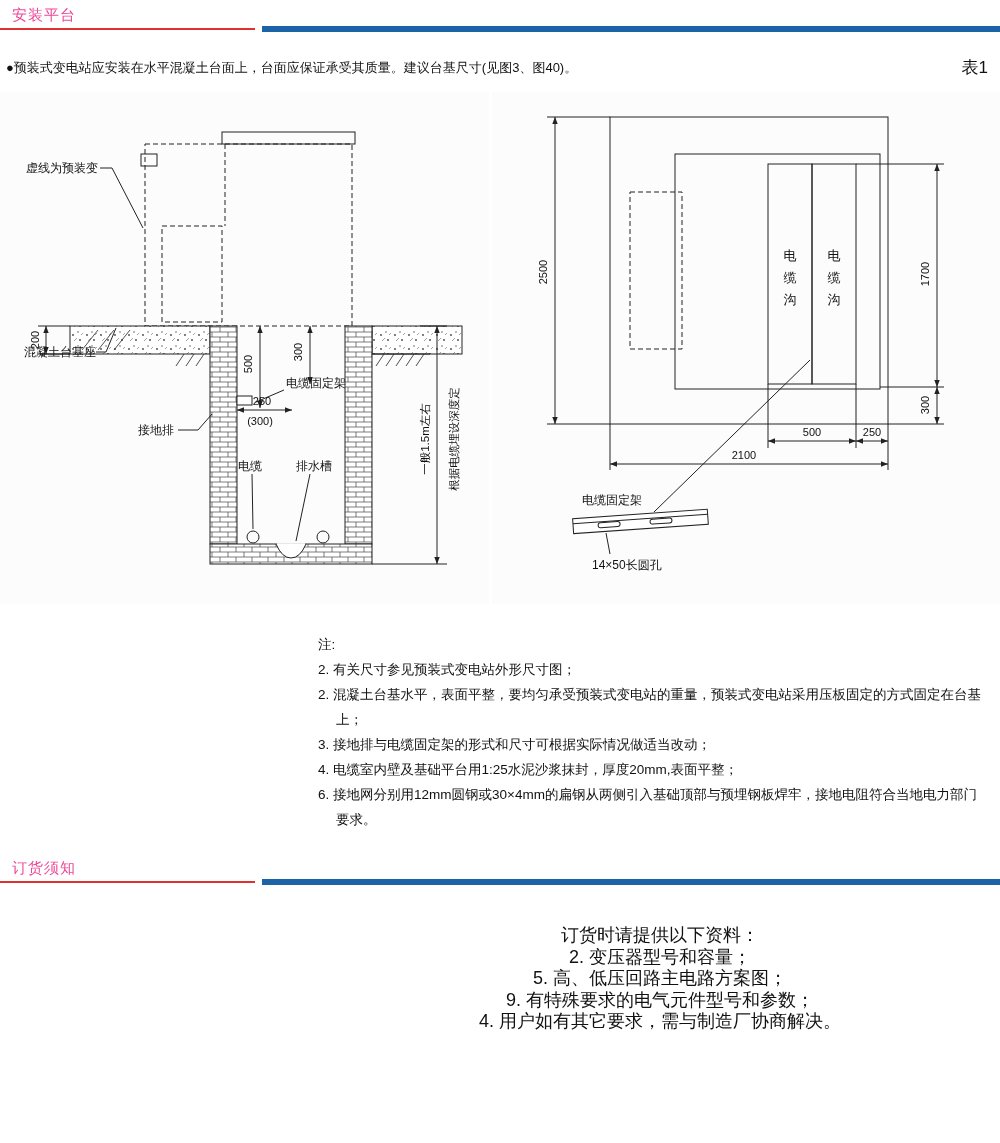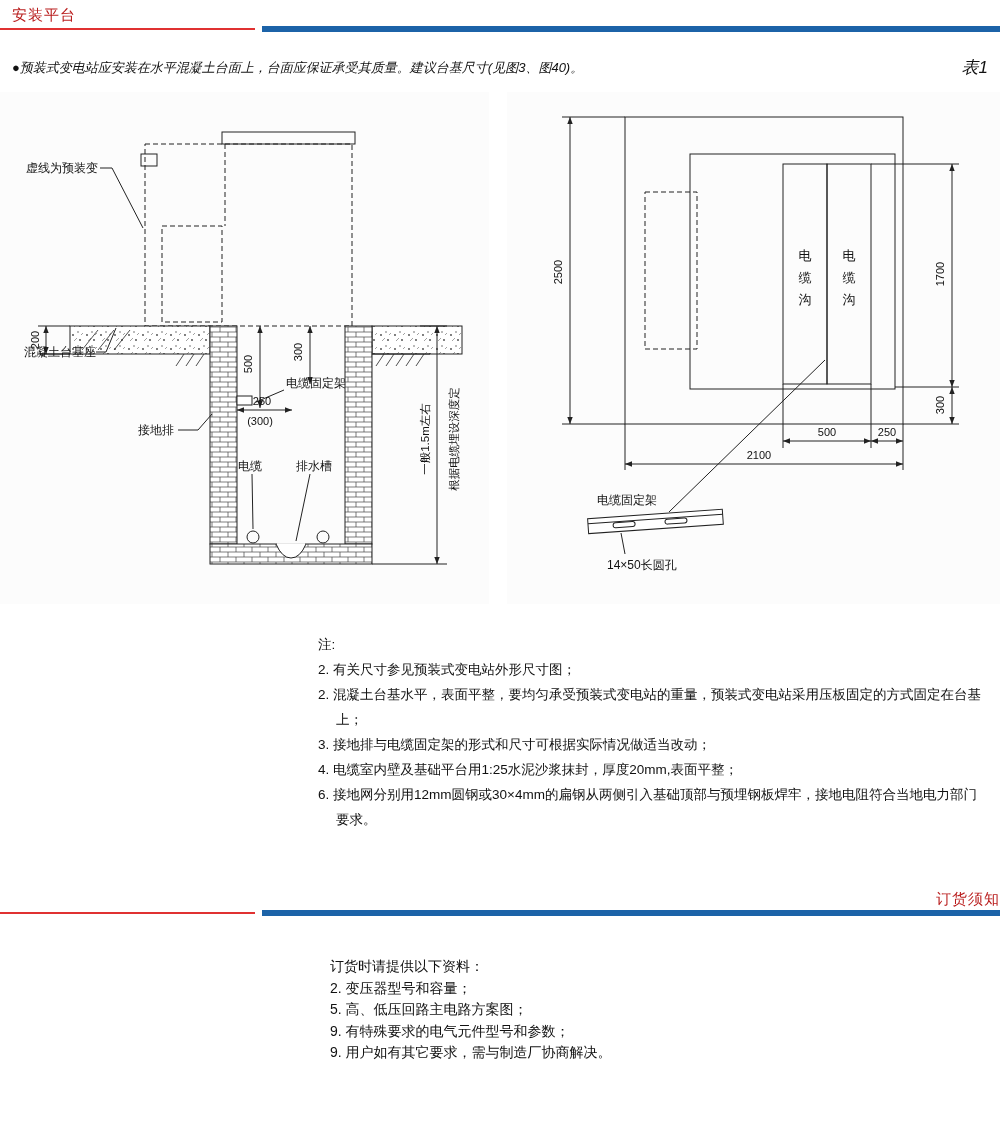--- a/index.html
+++ b/index.html
@@ -3,40 +3,40 @@
 <meta charset="utf-8">
 <style>
   html,body{margin:0;padding:0;}
   body{
     width:1000px;height:1143px;background:#ffffff;color:#111;
     font-family:"Liberation Sans","DejaVu Sans",sans-serif;
     -webkit-font-smoothing:antialiased;overflow:hidden;
   }
   .section-header{padding-top:6px;}
   .header-title{
-    color:#b91c1c;font-size:15px;line-height:17px;padding-left:12px;letter-spacing:1px;
+    color:#ec4899;font-size:15px;line-height:17px;padding-left:12px;letter-spacing:1px;
   }
   .header-rule{display:flex;align-items:center;margin-top:3px;height:6px;}
   .rule-red{width:255px;height:2px;background:#e03131;}
   .rule-blue{flex:1;height:6px;background:#1c63a8;margin-left:7px;}
   .intro-row{
     display:flex;justify-content:space-between;align-items:center;
-    margin:28px 12px 0 12px;font-size:13px;line-height:16px;font-style:italic;
+    margin:28px 12px 0 6px;font-size:13px;line-height:16px;
   }
   .table-label{font-size:17px;white-space:nowrap;margin-left:20px;}
-  .diagram-row{display:flex;gap:18px;margin-top:16px;}
+  .diagram-row{display:flex;gap:3px;margin-top:16px;}
   .panel{background:#fcfcfc;}
   .panel svg{display:block;}
   svg text{font-family:"Liberation Sans","DejaVu Sans",sans-serif;fill:#111;}
   .notes{
     margin:28px 10px 0 318px;font-size:13.5px;line-height:25px;
   }
   .note-item{padding-left:18px;text-indent:-18px;}
   .ordering{
-    margin:40px 10px 10px 330px;font-size:14px;line-height:21.5px;
+    margin:40px 10px 10px 330px;font-size:18px;line-height:21.5px;text-align:center;
   }
 </style>
 </head>
 <body>
 
 <div class="section-header">
   <div class="header-title">安装平台</div>
   <div class="header-rule">
     <div class="rule-red"></div>
     <div class="rule-blue"></div>
@@ -201,27 +201,27 @@
 
 <div class="notes">
   <div>注:</div>
   <div class="note-item">2. 有关尺寸参见预装式变电站外形尺寸图；</div>
   <div class="note-item">2. 混凝土台基水平，表面平整，要均匀承受预装式变电站的重量，预装式变电站采用压板固定的方式固定在台基上；</div>
   <div class="note-item">3. 接地排与电缆固定架的形式和尺寸可根据实际情况做适当改动；</div>
   <div class="note-item">4. 电缆室内壁及基础平台用1:25水泥沙浆抹封，厚度20mm,表面平整；</div>
   <div class="note-item">6. 接地网分别用12mm圆钢或30×4mm的扁钢从两侧引入基础顶部与预埋钢板焊牢，接地电阻符合当地电力部门要求。</div>
 </div>
 
-<div class="section-header" style="margin-top:52px;text-align:right;">
+<div class="section-header" style="margin-top:21px;">
   <div class="header-title">订货须知</div>
   <div class="header-rule">
     <div class="rule-red"></div>
     <div class="rule-blue"></div>
   </div>
 </div>
 
 <div class="ordering">
   <div>订货时请提供以下资料：</div>
   <div class="order-item">2. 变压器型号和容量；</div>
   <div class="order-item">5. 高、低压回路主电路方案图；</div>
   <div class="order-item">9. 有特殊要求的电气元件型号和参数；</div>
-  <div class="order-item">9. 用户如有其它要求，需与制造厂协商解决。</div>
+  <div class="order-item">4. 用户如有其它要求，需与制造厂协商解决。</div>
 </div>
 
 </body></html>

